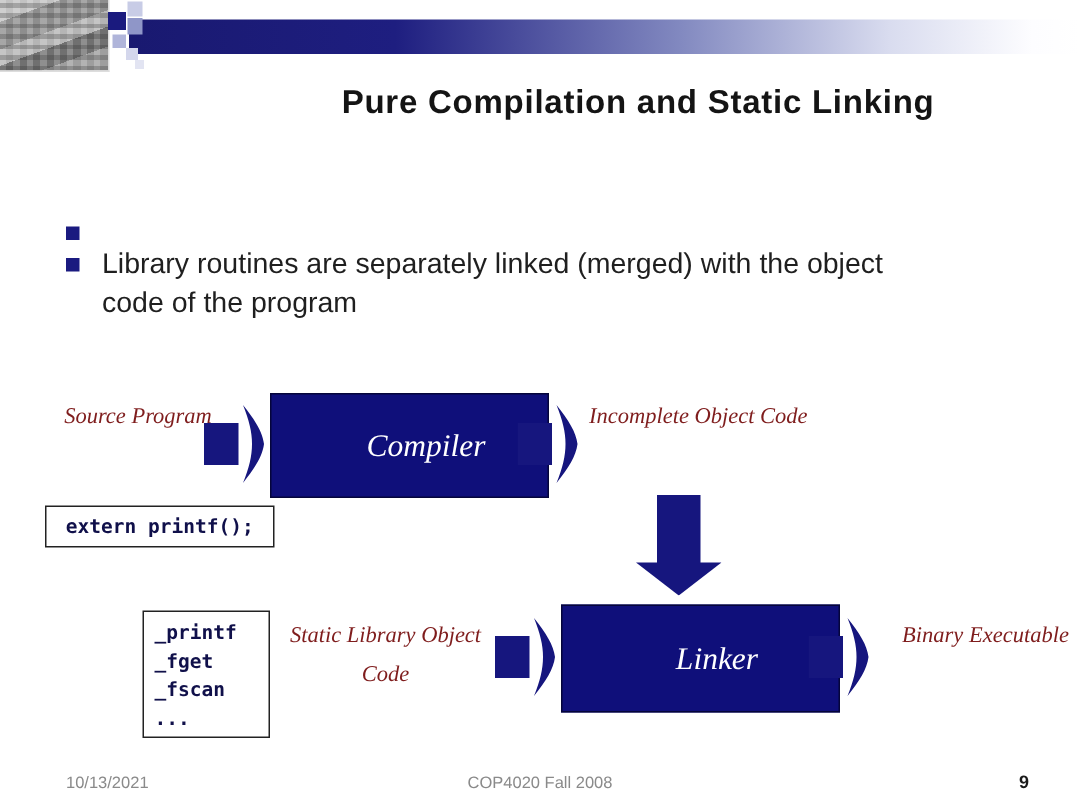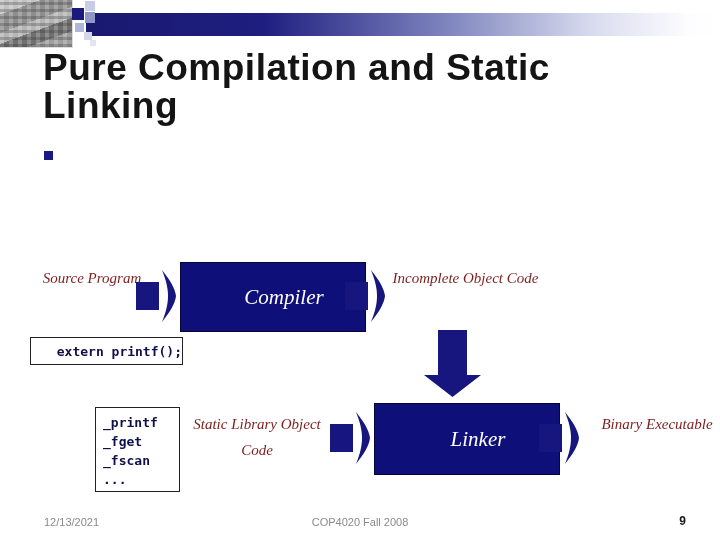--- a/index.html
+++ b/index.html
@@ -23,21 +23,21 @@
   .sq{position:absolute;}
   .sq1{left:72px;top:8px;width:12px;height:12px;background:#1a1a7e;}
   .sq2{left:85px;top:1px;width:10px;height:10px;background:#c8cce6;}
   .sq3{left:85px;top:12px;width:10px;height:11px;background:#8f96c8;}
   .sq4{left:75px;top:23px;width:9px;height:9px;background:#b0b5da;}
   .sq5{left:84px;top:32px;width:8px;height:8px;background:#d4d7ec;}
   .sq6{left:90px;top:40px;width:6px;height:6px;background:#e2e4f2;}
   
   .title{
     position:absolute;left:43px;top:49px;width:580px;margin:0;
-    font-size:37px;line-height:38px;font-weight:bold;color:#141414;letter-spacing:.5px;
+    font-size:22px;line-height:38px;font-weight:bold;color:#141414;letter-spacing:.5px;text-align:right;
   }
   .bullets{position:absolute;left:44px;top:143px;width:545px;margin:0;padding:0;list-style:none;}
   .bullets li{display:flex;align-items:flex-start;margin-bottom:4px;
     font-size:19px;line-height:26px;color:#1f1f1f;}
   .bullet-mark{flex:0 0 9px;width:9px;height:9px;margin:8px 15px 0 0;background:#1a1a80;}
   
   .dlabel{
     position:absolute;font-family:"Liberation Serif", serif;font-style:italic;
     font-size:15px;line-height:26px;color:#7f1d1d;text-align:center;
   }
@@ -50,21 +50,21 @@
     display:flex;align-items:center;justify-content:center;
     font-family:"Liberation Serif", serif;font-style:italic;font-size:21px;color:#ffffff;padding-left:22px;
   }
   .node-compiler{left:180px;top:262px;width:162px;height:68px;}
   .node-linker{left:374px;top:403px;width:162px;height:70px;}
   .codebox{
     position:absolute;background:#ffffff;border:1px solid #222;
     font-family:"DejaVu Sans Mono", monospace;font-weight:bold;font-size:13px;color:#10104a;
   }
   .box-extern{left:30px;top:337px;width:151px;height:26px;
-    display:flex;align-items:center;justify-content:flex-end;}
+    display:flex;align-items:center;justify-content:center;}
   .box-symbols{left:95px;top:407px;width:85px;height:85px;padding:5px 16px 0 7px;line-height:19px;box-sizing:border-box;}
   .box-symbols span{display:block;}
   .arrow{position:absolute;}
   .ar1{left:136px;top:269px;}
   .ar2{left:345px;top:269px;}
   .ar3{left:330px;top:411px;}
   .ar4{left:539px;top:411px;}
   .ardown{left:424px;top:330px;}
   
   .footer-date{position:absolute;left:44px;top:516px;font-size:11px;color:#8a8a8a;}
@@ -83,20 +83,24 @@
   <div class="sq sq3"></div>
   <div class="sq sq4"></div>
   <div class="sq sq5"></div>
   <div class="sq sq6"></div>
 
   <h1 class="title">Pure Compilation and Static Linking</h1>
 
   <ul class="bullets">
     <li>
       <span class="bullet-mark"></span>
+    </li>
+    <li>
+      <span class="bullet-mark"></span>
+      <span>Library routines are separately linked (merged) with the object code of the program</span>
     </li>
   </ul>
 
   <div class="dlabel lbl-source">Source Program</div>
 
   <svg class="arrow ar1" width="42" height="54" viewBox="0 0 42 54">
     <rect x="0" y="13" width="23" height="28" fill="#16167e"></rect>
     <path d="M26 1 C34 11 39 19 40 27 C39 35 34 43 26 53 C30 43 32 35 32 27 C32 19 30 11 26 1 Z" fill="#16167e"></path>
   </svg>
 
@@ -138,17 +142,17 @@
     <span>Linker</span>
   </div>
 
   <svg class="arrow ar4" width="42" height="54" viewBox="0 0 42 54">
     <rect x="0" y="13" width="23" height="28" fill="#16167e"></rect>
     <path d="M26 1 C34 11 39 19 40 27 C39 35 34 43 26 53 C30 43 32 35 32 27 C32 19 30 11 26 1 Z" fill="#16167e"></path>
   </svg>
 
   <div class="dlabel lbl-binary">Binary Executable</div>
 
-  <div class="footer-date">12/13/2021</div>
+  <div class="footer-date">10/13/2021</div>
   <div class="footer-course">COP4020 Fall 2008</div>
   <div class="footer-page">9</div>
 
 </div>
 
 </body></html>

